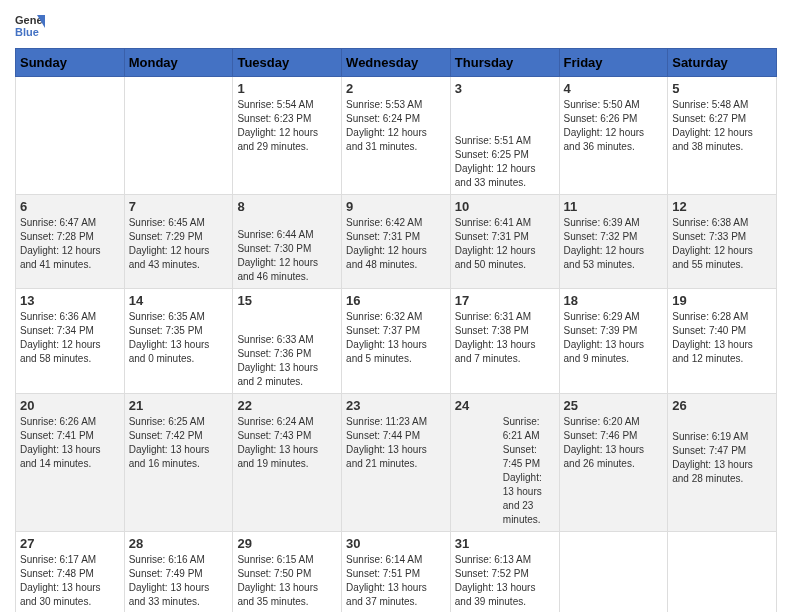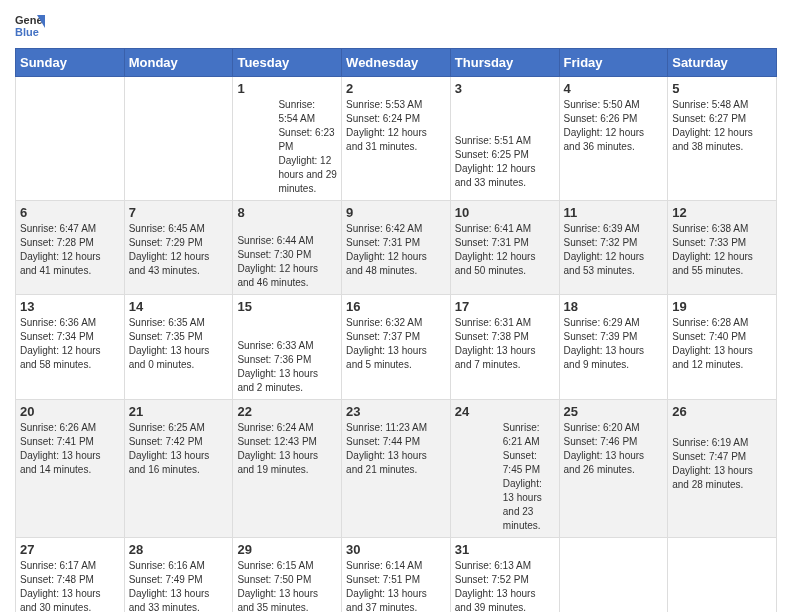--- a/index.html
+++ b/index.html
@@ -44,21 +44,21 @@
       font-size: 16px;
       color: #555;
     }
     table {
       width: 100%;
       border-collapse: collapse;
       table-layout: fixed;
     }
     thead tr {
       background-color: #4472C4;
-      color: #ffffff;
+      color: #000000;
       border-radius: 10px;
     }
     thead th {
       padding: 6px 4px;
       font-size: 13px;
       font-weight: bold;
       text-align: left;
       border: 1px solid #3a60aa;
     }
     tbody tr {
@@ -122,21 +122,21 @@
           <th>Friday</th>
           <th>Saturday</th>
         </tr>
     </thead>
     <tbody id="calendar-body">
     <tr>
           <td class="empty-cell"></td>
           <td class="empty-cell"></td>
           <td>
             <span class="day-number">1</span>
-            <div class="day-info" style="white-space: pre-line; margin-left: 41px;">Sunrise: 5:54 AM
+            <div class="day-info" style="white-space: pre-line;">Sunrise: 5:54 AM
 Sunset: 6:23 PM
 Daylight: 12 hours and 29 minutes.</div>
           </td>
           <td>
             <span class="day-number">2</span>
             <div class="day-info" style="white-space: pre-line;">Sunrise: 5:53 AM
 Sunset: 6:24 PM
 Daylight: 12 hours and 31 minutes.</div>
           </td>
           <td>
@@ -255,21 +255,21 @@
           </td>
           <td>
             <span class="day-number">21</span>
             <div class="day-info" style="white-space: pre-line;">Sunrise: 6:25 AM
 Sunset: 7:42 PM
 Daylight: 13 hours and 16 minutes.</div>
           </td>
           <td>
             <span class="day-number">22</span>
             <div class="day-info" style="white-space: pre-line;">Sunrise: 6:24 AM
-Sunset: 12:43 PM
+Sunset: 7:43 PM
 Daylight: 13 hours and 19 minutes.</div>
           </td>
           <td>
             <span class="day-number">23</span>
             <div class="day-info" style="white-space: pre-line;">Sunrise: 11:23 AM
 Sunset: 7:44 PM
 Daylight: 13 hours and 21 minutes.</div>
           </td>
           <td>
             <span class="day-number">24</span>

